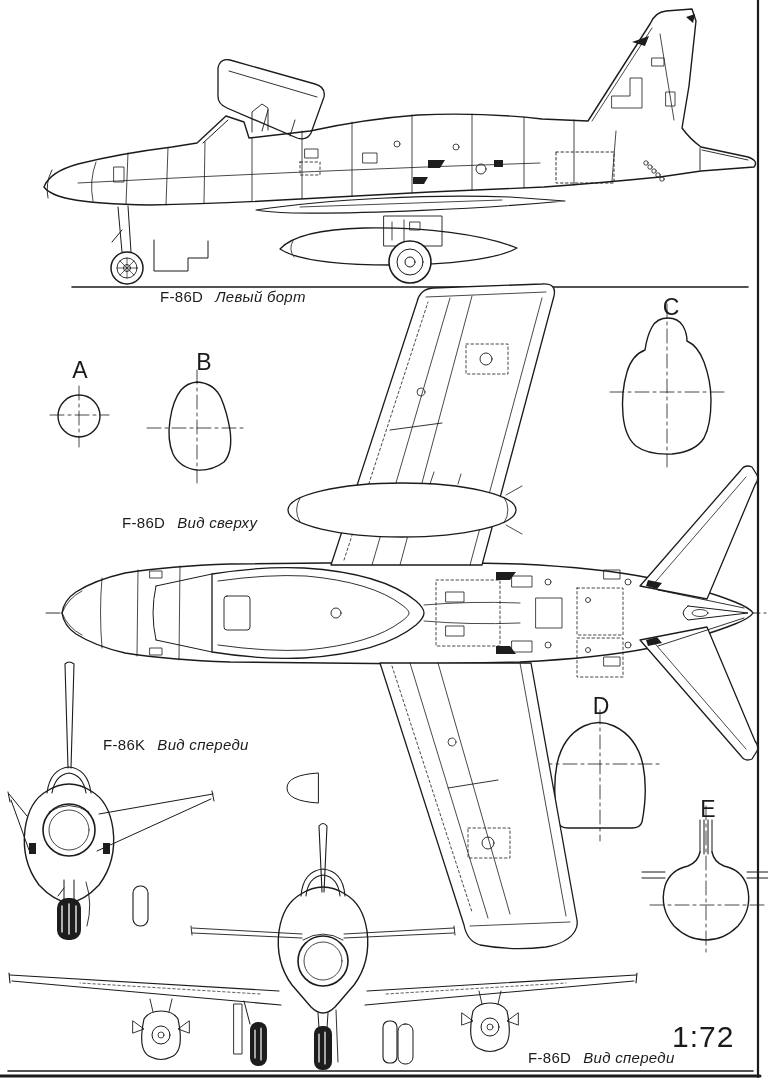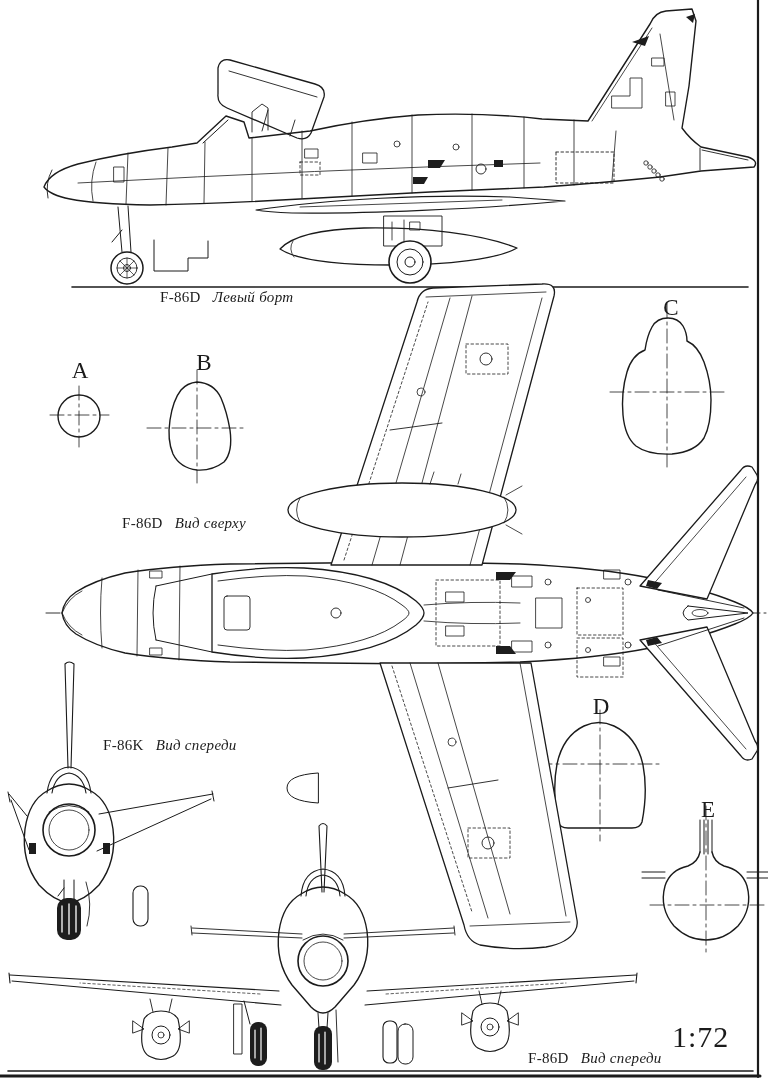--- a/index.html
+++ b/index.html
@@ -1,18 +1,18 @@
 <!DOCTYPE html>
 <html><head>
 <meta charset="utf-8">
 <style>
   html,body{margin:0;padding:0;background:#e8e8e8;}
   .page{
     position:relative;width:768px;height:1085px;background:#ffffff;
-    font-family:Liberation Serif, serif;overflow:hidden;
+    font-family:Liberation Sans, sans-serif;overflow:hidden;
   }
   svg{display:block}
   text{fill:#1b1b1b;}
   .lbl{font-size:15px;letter-spacing:.3px;}
   .lbl .view{font-style:italic;}
   .sec{font-size:23px;}
   .scale{font-size:30px;letter-spacing:1px;}
 </style>
 </head>
 <body>

